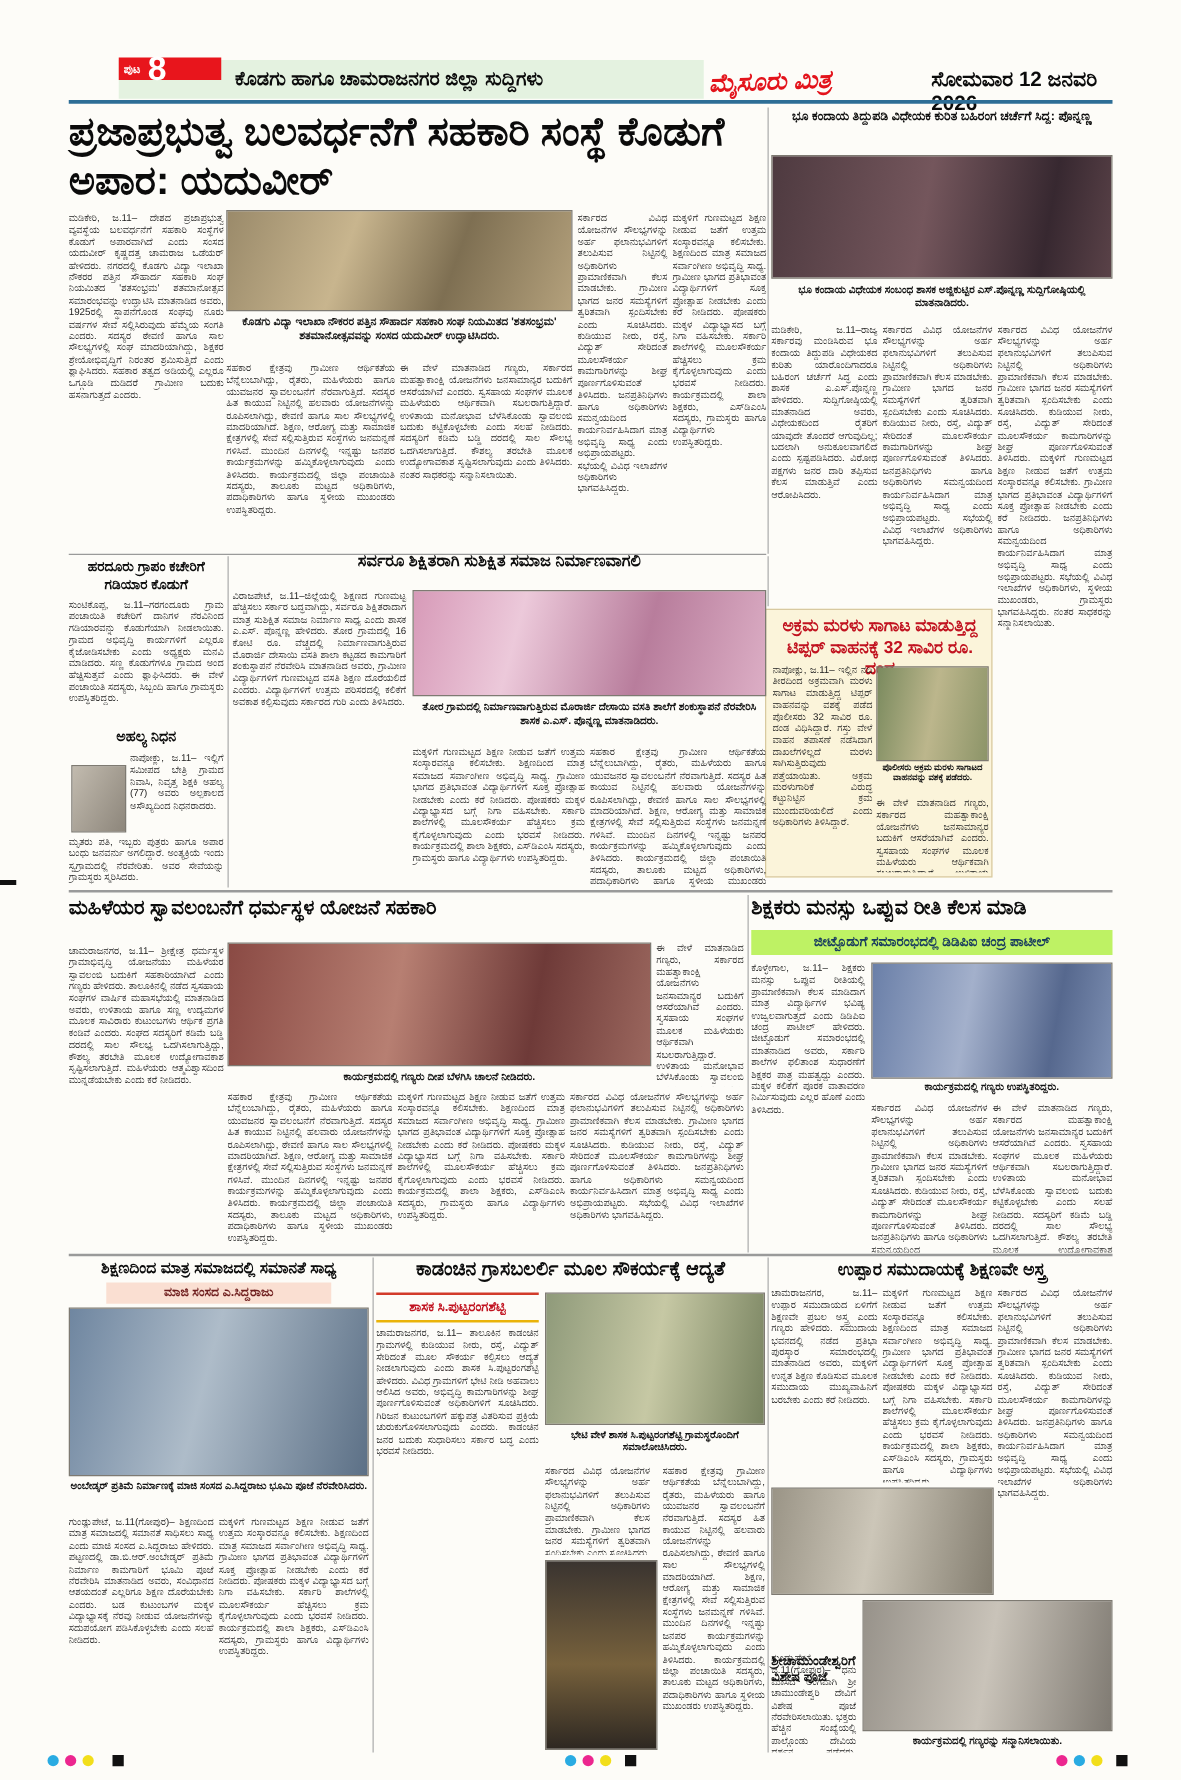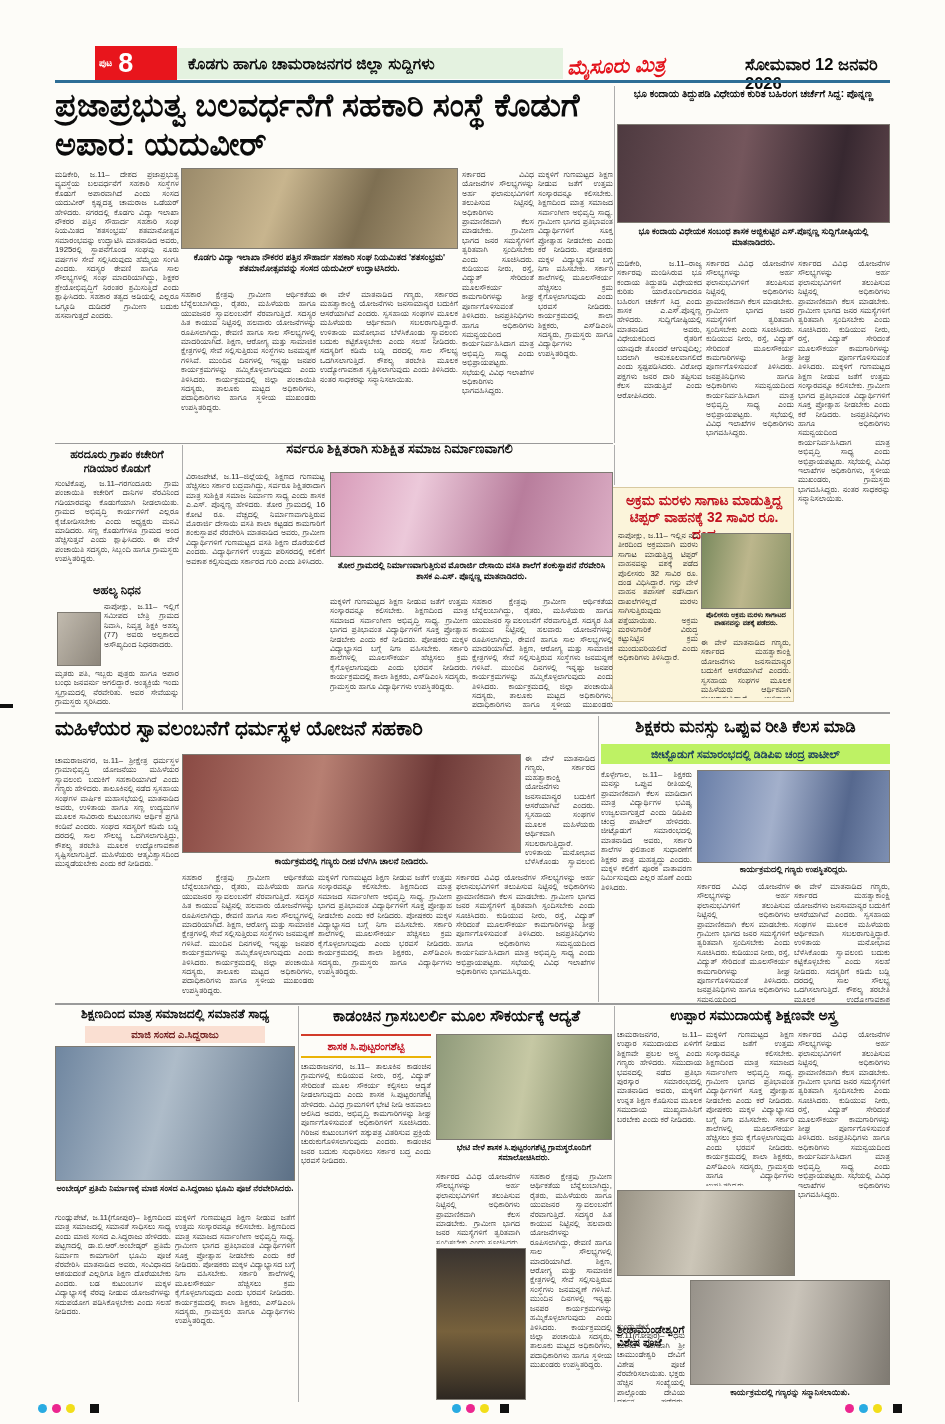--- a/index.html
+++ b/index.html
@@ -26,21 +26,21 @@
   .ph-deity{background:linear-gradient(180deg,#3a3430,#77613c 55%,#2e2822);}
   .ph-uppara{background:linear-gradient(100deg,#9a9486,#ccc6b8 45%,#847e70);}
   .ph-felic{background:linear-gradient(100deg,#97928a,#c9c3b9 50%,#7f7a72);}
 </style>
 </head>
 <body>
 
 <div class="page">
 
   <div class="abs" style="left:95px;top:48px;width:468px;height:31px;background:#e4f2e0;"></div>
-  <div class="abs" style="left:95px;top:46px;width:82px;height:34px;background:#e8151c;display:flex;align-items:center;">
+  <div class="abs" style="left:95px;top:46px;width:82px;height:18px;background:#e8151c;display:flex;align-items:center;">
     <span style="color:#fff;font-size:9px;font-weight:bold;padding-left:4px;">ಪುಟ</span>
     <span style="color:#fff;font-size:27px;font-weight:bold;padding-left:6px;">8</span>
   </div>
   <div class="abs hl" style="left:188px;top:55px;width:370px;font-size:15.5px;">ಕೊಡಗು ಹಾಗೂ ಚಾಮರಾಜನಗರ ಜಿಲ್ಲಾ ಸುದ್ದಿಗಳು</div>
   <div class="abs" style="left:567px;top:54px;width:140px;font-size:20px;font-weight:bold;font-style:italic;color:#e3131b;transform:rotate(-2deg);">ಮೈಸೂರು ಮಿತ್ರ</div>
   <div class="abs hl" style="left:745px;top:55px;width:150px;font-size:16.5px;text-align:left;">ಸೋಮವಾರ 12 ಜನವರಿ 2026</div>
   <div class="abs" style="left:55px;top:80px;width:835px;height:3px;background:#2e6e96;"></div>
 
   <div class="abs hl" style="left:55px;top:86px;width:558px;font-size:32px;line-height:39px;">ಪ್ರಜಾಪ್ರಭುತ್ವ ಬಲವರ್ಧನೆಗೆ ಸಹಕಾರಿ ಸಂಸ್ಥೆ ಕೊಡುಗೆ ಅಪಾರ: ಯದುವೀರ್</div>
   <div class="abs body" style="left:55px;top:170px;width:124px;height:273px;">ಮಡಿಕೇರಿ, ಜ.11– ದೇಶದ ಪ್ರಜಾಪ್ರಭುತ್ವ ವ್ಯವಸ್ಥೆಯ ಬಲವರ್ಧನೆಗೆ ಸಹಕಾರಿ ಸಂಸ್ಥೆಗಳ ಕೊಡುಗೆ ಅಪಾರವಾಗಿದೆ ಎಂದು ಸಂಸದ ಯದುವೀರ್ ಕೃಷ್ಣದತ್ತ ಚಾಮರಾಜ ಒಡೆಯರ್ ಹೇಳಿದರು. ನಗರದಲ್ಲಿ ಕೊಡಗು ವಿದ್ಯಾ ಇಲಾಖಾ ನೌಕರರ ಪತ್ತಿನ ಸೌಹಾರ್ದ ಸಹಕಾರಿ ಸಂಘ ನಿಯಮಿತದ 'ಶತಸಂಭ್ರಮ' ಶತಮಾನೋತ್ಸವ ಸಮಾರಂಭವನ್ನು ಉದ್ಘಾಟಿಸಿ ಮಾತನಾಡಿದ ಅವರು, 1925ರಲ್ಲಿ ಸ್ಥಾಪನೆಗೊಂಡ ಸಂಘವು ನೂರು ವರ್ಷಗಳ ಸೇವೆ ಸಲ್ಲಿಸಿರುವುದು ಹೆಮ್ಮೆಯ ಸಂಗತಿ ಎಂದರು. ಸದಸ್ಯರ ಠೇವಣಿ ಹಾಗೂ ಸಾಲ ಸೌಲಭ್ಯಗಳಲ್ಲಿ ಸಂಘ ಮಾದರಿಯಾಗಿದ್ದು, ಶಿಕ್ಷಕರ ಶ್ರೇಯೋಭಿವೃದ್ಧಿಗೆ ನಿರಂತರ ಶ್ರಮಿಸುತ್ತಿದೆ ಎಂದು ಶ್ಲಾಘಿಸಿದರು. ಸಹಕಾರ ತತ್ವದ ಅಡಿಯಲ್ಲಿ ಎಲ್ಲರೂ ಒಗ್ಗೂಡಿ ದುಡಿದರೆ ಗ್ರಾಮೀಣ ಬದುಕು ಹಸನಾಗುತ್ತದೆ ಎಂದರು.</div>
@@ -73,30 +73,30 @@
   <div class="abs body" style="left:104px;top:602px;width:75px;height:64px;">ನಾಪೋಕ್ಲು, ಜ.11– ಇಲ್ಲಿಗೆ ಸಮೀಪದ ಬೇತ್ರಿ ಗ್ರಾಮದ ನಿವಾಸಿ, ನಿವೃತ್ತ ಶಿಕ್ಷಕಿ ಅಹಲ್ಯ (77) ಅವರು ಅಲ್ಪಕಾಲದ ಅಸೌಖ್ಯದಿಂದ ನಿಧನರಾದರು.</div>
   <div class="abs body" style="left:55px;top:669px;width:124px;height:42px;">ಮೃತರು ಪತಿ, ಇಬ್ಬರು ಪುತ್ರರು ಹಾಗೂ ಅಪಾರ ಬಂಧು ಜನವರ್ನು ಅಗಲಿದ್ದಾರೆ. ಅಂತ್ಯಕ್ರಿಯೆ ಇಂದು ಸ್ವಗ್ರಾಮದಲ್ಲಿ ನೆರವೇರಿತು. ಅವರ ಸೇವೆಯನ್ನು ಗ್ರಾಮಸ್ಥರು ಸ್ಮರಿಸಿದರು.</div>
 
   <div class="abs hl" style="left:186px;top:441px;width:427px;font-size:13px;text-align:center;">ಸರ್ವರೂ ಶಿಕ್ಷಿತರಾಗಿ ಸುಶಿಕ್ಷಿತ ಸಮಾಜ ನಿರ್ಮಾಣವಾಗಲಿ</div>
   <div class="abs body" style="left:186px;top:472px;width:139px;height:238px;">ವಿರಾಜಪೇಟೆ, ಜ.11–ಜಿಲ್ಲೆಯಲ್ಲಿ ಶಿಕ್ಷಣದ ಗುಣಮಟ್ಟ ಹೆಚ್ಚಿಸಲು ಸರ್ಕಾರ ಬದ್ಧವಾಗಿದ್ದು, ಸರ್ವರೂ ಶಿಕ್ಷಿತರಾದಾಗ ಮಾತ್ರ ಸುಶಿಕ್ಷಿತ ಸಮಾಜ ನಿರ್ಮಾಣ ಸಾಧ್ಯ ಎಂದು ಶಾಸಕ ಎ.ಎಸ್. ಪೊನ್ನಣ್ಣ ಹೇಳಿದರು. ತೋರ ಗ್ರಾಮದಲ್ಲಿ 16 ಕೋಟಿ ರೂ. ವೆಚ್ಚದಲ್ಲಿ ನಿರ್ಮಾಣವಾಗುತ್ತಿರುವ ಮೊರಾರ್ಜಿ ದೇಸಾಯಿ ವಸತಿ ಶಾಲಾ ಕಟ್ಟಡದ ಕಾಮಗಾರಿಗೆ ಶಂಕುಸ್ಥಾಪನೆ ನೆರವೇರಿಸಿ ಮಾತನಾಡಿದ ಅವರು, ಗ್ರಾಮೀಣ ವಿದ್ಯಾರ್ಥಿಗಳಿಗೆ ಗುಣಮಟ್ಟದ ವಸತಿ ಶಿಕ್ಷಣ ದೊರೆಯಲಿದೆ ಎಂದರು. ವಿದ್ಯಾರ್ಥಿಗಳಿಗೆ ಉತ್ತಮ ಪರಿಸರದಲ್ಲಿ ಕಲಿಕೆಗೆ ಅವಕಾಶ ಕಲ್ಪಿಸುವುದು ಸರ್ಕಾರದ ಗುರಿ ಎಂದು ತಿಳಿಸಿದರು.</div>
   <div class="abs photo ph-educated" style="left:330px;top:472px;width:283px;height:85px;"></div>
   <div class="abs cap" style="left:330px;top:560px;width:283px;height:32px;font-size:8.4px;line-height:10.5px;">ತೋರ ಗ್ರಾಮದಲ್ಲಿ ನಿರ್ಮಾಣವಾಗುತ್ತಿರುವ ಮೊರಾರ್ಜಿ ದೇಸಾಯಿ ವಸತಿ ಶಾಲೆಗೆ ಶಂಕುಸ್ಥಾಪನೆ ನೆರವೇರಿಸಿ ಶಾಸಕ ಎ.ಎಸ್. ಪೊನ್ನಣ್ಣ ಮಾತನಾಡಿದರು.</div>
   <div class="abs body" style="left:330px;top:597px;width:138px;height:113px;">ಮಕ್ಕಳಿಗೆ ಗುಣಮಟ್ಟದ ಶಿಕ್ಷಣ ನೀಡುವ ಜತೆಗೆ ಉತ್ತಮ ಸಂಸ್ಕಾರವನ್ನೂ ಕಲಿಸಬೇಕು. ಶಿಕ್ಷಣದಿಂದ ಮಾತ್ರ ಸಮಾಜದ ಸರ್ವಾಂಗೀಣ ಅಭಿವೃದ್ಧಿ ಸಾಧ್ಯ. ಗ್ರಾಮೀಣ ಭಾಗದ ಪ್ರತಿಭಾವಂತ ವಿದ್ಯಾರ್ಥಿಗಳಿಗೆ ಸೂಕ್ತ ಪ್ರೋತ್ಸಾಹ ನೀಡಬೇಕು ಎಂದು ಕರೆ ನೀಡಿದರು. ಪೋಷಕರು ಮಕ್ಕಳ ವಿದ್ಯಾಭ್ಯಾಸದ ಬಗ್ಗೆ ನಿಗಾ ವಹಿಸಬೇಕು. ಸರ್ಕಾರಿ ಶಾಲೆಗಳಲ್ಲಿ ಮೂಲಸೌಕರ್ಯ ಹೆಚ್ಚಿಸಲು ಕ್ರಮ ಕೈಗೊಳ್ಳಲಾಗುವುದು ಎಂದು ಭರವಸೆ ನೀಡಿದರು. ಕಾರ್ಯಕ್ರಮದಲ್ಲಿ ಶಾಲಾ ಶಿಕ್ಷಕರು, ಎಸ್‌ಡಿಎಂಸಿ ಸದಸ್ಯರು, ಗ್ರಾಮಸ್ಥರು ಹಾಗೂ ವಿದ್ಯಾರ್ಥಿಗಳು ಉಪಸ್ಥಿತರಿದ್ದರು.</div>
   <div class="abs body" style="left:472px;top:597px;width:141px;height:113px;">ಸಹಕಾರ ಕ್ಷೇತ್ರವು ಗ್ರಾಮೀಣ ಆರ್ಥಿಕತೆಯ ಬೆನ್ನೆಲುಬಾಗಿದ್ದು, ರೈತರು, ಮಹಿಳೆಯರು ಹಾಗೂ ಯುವಜನರ ಸ್ವಾವಲಂಬನೆಗೆ ನೆರವಾಗುತ್ತಿದೆ. ಸದಸ್ಯರ ಹಿತ ಕಾಯುವ ನಿಟ್ಟಿನಲ್ಲಿ ಹಲವಾರು ಯೋಜನೆಗಳನ್ನು ರೂಪಿಸಲಾಗಿದ್ದು, ಠೇವಣಿ ಹಾಗೂ ಸಾಲ ಸೌಲಭ್ಯಗಳಲ್ಲಿ ಮಾದರಿಯಾಗಿದೆ. ಶಿಕ್ಷಣ, ಆರೋಗ್ಯ ಮತ್ತು ಸಾಮಾಜಿಕ ಕ್ಷೇತ್ರಗಳಲ್ಲಿ ಸೇವೆ ಸಲ್ಲಿಸುತ್ತಿರುವ ಸಂಸ್ಥೆಗಳು ಜನಮನ್ನಣೆ ಗಳಿಸಿವೆ. ಮುಂದಿನ ದಿನಗಳಲ್ಲಿ ಇನ್ನಷ್ಟು ಜನಪರ ಕಾರ್ಯಕ್ರಮಗಳನ್ನು ಹಮ್ಮಿಕೊಳ್ಳಲಾಗುವುದು ಎಂದು ತಿಳಿಸಿದರು. ಕಾರ್ಯಕ್ರಮದಲ್ಲಿ ಜಿಲ್ಲಾ ಪಂಚಾಯಿತಿ ಸದಸ್ಯರು, ತಾಲೂಕು ಮಟ್ಟದ ಅಧಿಕಾರಿಗಳು, ಪದಾಧಿಕಾರಿಗಳು ಹಾಗೂ ಸ್ಥಳೀಯ ಮುಖಂಡರು ಉಪಸ್ಥಿತರಿದ್ದರು.</div>
 
-  <div class="abs hl" style="left:55px;top:717px;width:540px;font-size:20px;">ಮಹಿಳೆಯರ ಸ್ವಾವಲಂಬನೆಗೆ ಧರ್ಮಸ್ಥಳ ಯೋಜನೆ ಸಹಕಾರಿ</div>
+  <div class="abs hl" style="left:55px;top:717px;width:540px;font-size:16px;">ಮಹಿಳೆಯರ ಸ್ವಾವಲಂಬನೆಗೆ ಧರ್ಮಸ್ಥಳ ಯೋಜನೆ ಸಹಕಾರಿ</div>
   <div class="abs body" style="left:55px;top:756px;width:124px;height:246px;">ಚಾಮರಾಜನಗರ, ಜ.11– ಶ್ರೀಕ್ಷೇತ್ರ ಧರ್ಮಸ್ಥಳ ಗ್ರಾಮಾಭಿವೃದ್ಧಿ ಯೋಜನೆಯು ಮಹಿಳೆಯರ ಸ್ವಾವಲಂಬಿ ಬದುಕಿಗೆ ಸಹಕಾರಿಯಾಗಿದೆ ಎಂದು ಗಣ್ಯರು ಹೇಳಿದರು. ತಾಲೂಕಿನಲ್ಲಿ ನಡೆದ ಸ್ವಸಹಾಯ ಸಂಘಗಳ ವಾರ್ಷಿಕ ಮಹಾಸಭೆಯಲ್ಲಿ ಮಾತನಾಡಿದ ಅವರು, ಉಳಿತಾಯ ಹಾಗೂ ಸಣ್ಣ ಉದ್ಯಮಗಳ ಮೂಲಕ ಸಾವಿರಾರು ಕುಟುಂಬಗಳು ಆರ್ಥಿಕ ಪ್ರಗತಿ ಕಂಡಿವೆ ಎಂದರು. ಸಂಘದ ಸದಸ್ಯರಿಗೆ ಕಡಿಮೆ ಬಡ್ಡಿ ದರದಲ್ಲಿ ಸಾಲ ಸೌಲಭ್ಯ ಒದಗಿಸಲಾಗುತ್ತಿದ್ದು, ಕೌಶಲ್ಯ ತರಬೇತಿ ಮೂಲಕ ಉದ್ಯೋಗಾವಕಾಶ ಸೃಷ್ಟಿಸಲಾಗುತ್ತಿದೆ. ಮಹಿಳೆಯರು ಆತ್ಮವಿಶ್ವಾಸದಿಂದ ಮುನ್ನಡೆಯಬೇಕು ಎಂದು ಕರೆ ನೀಡಿದರು.</div>
   <div class="abs photo ph-women" style="left:182px;top:754px;width:339px;height:99px;"></div>
   <div class="abs cap" style="left:182px;top:856px;width:339px;height:13px;font-size:8.4px;">ಕಾರ್ಯಕ್ರಮದಲ್ಲಿ ಗಣ್ಯರು ದೀಪ ಬೆಳಗಿಸಿ ಚಾಲನೆ ನೀಡಿದರು.</div>
   <div class="abs body" style="left:525px;top:754px;width:70px;height:115px;">ಈ ವೇಳೆ ಮಾತನಾಡಿದ ಗಣ್ಯರು, ಸರ್ಕಾರದ ಮಹತ್ವಾಕಾಂಕ್ಷಿ ಯೋಜನೆಗಳು ಜನಸಾಮಾನ್ಯರ ಬದುಕಿಗೆ ಆಸರೆಯಾಗಿವೆ ಎಂದರು. ಸ್ವಸಹಾಯ ಸಂಘಗಳ ಮೂಲಕ ಮಹಿಳೆಯರು ಆರ್ಥಿಕವಾಗಿ ಸಬಲರಾಗುತ್ತಿದ್ದಾರೆ. ಉಳಿತಾಯ ಮನೋಭಾವ ಬೆಳೆಸಿಕೊಂಡು ಸ್ವಾವಲಂಬಿ ಬದುಕು ಕಟ್ಟಿಕೊಳ್ಳಬೇಕು ಎಂದು ಸಲಹೆ ನೀಡಿದರು. ಸದಸ್ಯರಿಗೆ ಕಡಿಮೆ ಬಡ್ಡಿ ದರದಲ್ಲಿ ಸಾಲ ಸೌಲಭ್ಯ ಒದಗಿಸಲಾಗುತ್ತಿದೆ. ಕೌಶಲ್ಯ ತರಬೇತಿ ಮೂಲಕ ಉದ್ಯೋಗಾವಕಾಶ ಸೃಷ್ಟಿಸಲಾಗುವುದು ಎಂದು ತಿಳಿಸಿದರು. ನಂತರ ಸಾಧಕರನ್ನು ಸನ್ಮಾನಿಸಲಾಯಿತು.</div>
   <div class="abs body" style="left:182px;top:873px;width:132px;height:129px;">ಸಹಕಾರ ಕ್ಷೇತ್ರವು ಗ್ರಾಮೀಣ ಆರ್ಥಿಕತೆಯ ಬೆನ್ನೆಲುಬಾಗಿದ್ದು, ರೈತರು, ಮಹಿಳೆಯರು ಹಾಗೂ ಯುವಜನರ ಸ್ವಾವಲಂಬನೆಗೆ ನೆರವಾಗುತ್ತಿದೆ. ಸದಸ್ಯರ ಹಿತ ಕಾಯುವ ನಿಟ್ಟಿನಲ್ಲಿ ಹಲವಾರು ಯೋಜನೆಗಳನ್ನು ರೂಪಿಸಲಾಗಿದ್ದು, ಠೇವಣಿ ಹಾಗೂ ಸಾಲ ಸೌಲಭ್ಯಗಳಲ್ಲಿ ಮಾದರಿಯಾಗಿದೆ. ಶಿಕ್ಷಣ, ಆರೋಗ್ಯ ಮತ್ತು ಸಾಮಾಜಿಕ ಕ್ಷೇತ್ರಗಳಲ್ಲಿ ಸೇವೆ ಸಲ್ಲಿಸುತ್ತಿರುವ ಸಂಸ್ಥೆಗಳು ಜನಮನ್ನಣೆ ಗಳಿಸಿವೆ. ಮುಂದಿನ ದಿನಗಳಲ್ಲಿ ಇನ್ನಷ್ಟು ಜನಪರ ಕಾರ್ಯಕ್ರಮಗಳನ್ನು ಹಮ್ಮಿಕೊಳ್ಳಲಾಗುವುದು ಎಂದು ತಿಳಿಸಿದರು. ಕಾರ್ಯಕ್ರಮದಲ್ಲಿ ಜಿಲ್ಲಾ ಪಂಚಾಯಿತಿ ಸದಸ್ಯರು, ತಾಲೂಕು ಮಟ್ಟದ ಅಧಿಕಾರಿಗಳು, ಪದಾಧಿಕಾರಿಗಳು ಹಾಗೂ ಸ್ಥಳೀಯ ಮುಖಂಡರು ಉಪಸ್ಥಿತರಿದ್ದರು.</div>
   <div class="abs body" style="left:318px;top:873px;width:134px;height:129px;">ಮಕ್ಕಳಿಗೆ ಗುಣಮಟ್ಟದ ಶಿಕ್ಷಣ ನೀಡುವ ಜತೆಗೆ ಉತ್ತಮ ಸಂಸ್ಕಾರವನ್ನೂ ಕಲಿಸಬೇಕು. ಶಿಕ್ಷಣದಿಂದ ಮಾತ್ರ ಸಮಾಜದ ಸರ್ವಾಂಗೀಣ ಅಭಿವೃದ್ಧಿ ಸಾಧ್ಯ. ಗ್ರಾಮೀಣ ಭಾಗದ ಪ್ರತಿಭಾವಂತ ವಿದ್ಯಾರ್ಥಿಗಳಿಗೆ ಸೂಕ್ತ ಪ್ರೋತ್ಸಾಹ ನೀಡಬೇಕು ಎಂದು ಕರೆ ನೀಡಿದರು. ಪೋಷಕರು ಮಕ್ಕಳ ವಿದ್ಯಾಭ್ಯಾಸದ ಬಗ್ಗೆ ನಿಗಾ ವಹಿಸಬೇಕು. ಸರ್ಕಾರಿ ಶಾಲೆಗಳಲ್ಲಿ ಮೂಲಸೌಕರ್ಯ ಹೆಚ್ಚಿಸಲು ಕ್ರಮ ಕೈಗೊಳ್ಳಲಾಗುವುದು ಎಂದು ಭರವಸೆ ನೀಡಿದರು. ಕಾರ್ಯಕ್ರಮದಲ್ಲಿ ಶಾಲಾ ಶಿಕ್ಷಕರು, ಎಸ್‌ಡಿಎಂಸಿ ಸದಸ್ಯರು, ಗ್ರಾಮಸ್ಥರು ಹಾಗೂ ವಿದ್ಯಾರ್ಥಿಗಳು ಉಪಸ್ಥಿತರಿದ್ದರು.</div>
   <div class="abs body" style="left:456px;top:873px;width:139px;height:129px;">ಸರ್ಕಾರದ ವಿವಿಧ ಯೋಜನೆಗಳ ಸೌಲಭ್ಯಗಳನ್ನು ಅರ್ಹ ಫಲಾನುಭವಿಗಳಿಗೆ ತಲುಪಿಸುವ ನಿಟ್ಟಿನಲ್ಲಿ ಅಧಿಕಾರಿಗಳು ಪ್ರಾಮಾಣಿಕವಾಗಿ ಕೆಲಸ ಮಾಡಬೇಕು. ಗ್ರಾಮೀಣ ಭಾಗದ ಜನರ ಸಮಸ್ಯೆಗಳಿಗೆ ತ್ವರಿತವಾಗಿ ಸ್ಪಂದಿಸಬೇಕು ಎಂದು ಸೂಚಿಸಿದರು. ಕುಡಿಯುವ ನೀರು, ರಸ್ತೆ, ವಿದ್ಯುತ್ ಸೇರಿದಂತೆ ಮೂಲಸೌಕರ್ಯ ಕಾಮಗಾರಿಗಳನ್ನು ಶೀಘ್ರ ಪೂರ್ಣಗೊಳಿಸುವಂತೆ ತಿಳಿಸಿದರು. ಜನಪ್ರತಿನಿಧಿಗಳು ಹಾಗೂ ಅಧಿಕಾರಿಗಳು ಸಮನ್ವಯದಿಂದ ಕಾರ್ಯನಿರ್ವಹಿಸಿದಾಗ ಮಾತ್ರ ಅಭಿವೃದ್ಧಿ ಸಾಧ್ಯ ಎಂದು ಅಭಿಪ್ರಾಯಪಟ್ಟರು. ಸಭೆಯಲ್ಲಿ ವಿವಿಧ ಇಲಾಖೆಗಳ ಅಧಿಕಾರಿಗಳು ಭಾಗವಹಿಸಿದ್ದರು.</div>
 
-  <div class="abs hl" style="left:601px;top:717px;width:289px;font-size:16.5px;text-align:center;">ಶಿಕ್ಷಕರು ಮನಸ್ಸು ಒಪ್ಪುವ ರೀತಿ ಕೆಲಸ ಮಾಡಿ</div>
+  <div class="abs hl" style="left:601px;top:717px;width:289px;font-size:16.5px;">ಶಿಕ್ಷಕರು ಮನಸ್ಸು ಒಪ್ಪುವ ರೀತಿ ಕೆಲಸ ಮಾಡಿ</div>
   <div class="abs" style="left:601px;top:744px;width:289px;height:20px;background:#bef264;display:flex;align-items:center;justify-content:center;">
     <span style="font-size:11px;font-weight:bold;color:#173a5e;">ಜೀಟ್ಟೊಡುಗೆ ಸಮಾರಂಭದಲ್ಲಿ ಡಿಡಿಪಿಐ ಚಂದ್ರ ಪಾಟೀಲ್</span>
   </div>
   <div class="abs body" style="left:601px;top:770px;width:91px;height:232px;">ಕೊಳ್ಳೇಗಾಲ, ಜ.11– ಶಿಕ್ಷಕರು ಮನಸ್ಸು ಒಪ್ಪುವ ರೀತಿಯಲ್ಲಿ ಪ್ರಾಮಾಣಿಕವಾಗಿ ಕೆಲಸ ಮಾಡಿದಾಗ ಮಾತ್ರ ವಿದ್ಯಾರ್ಥಿಗಳ ಭವಿಷ್ಯ ಉಜ್ವಲವಾಗುತ್ತದೆ ಎಂದು ಡಿಡಿಪಿಐ ಚಂದ್ರ ಪಾಟೀಲ್ ಹೇಳಿದರು. ಜೀಟ್ಟೊಡುಗೆ ಸಮಾರಂಭದಲ್ಲಿ ಮಾತನಾಡಿದ ಅವರು, ಸರ್ಕಾರಿ ಶಾಲೆಗಳ ಫಲಿತಾಂಶ ಸುಧಾರಣೆಗೆ ಶಿಕ್ಷಕರ ಪಾತ್ರ ಮಹತ್ವದ್ದು ಎಂದರು. ಮಕ್ಕಳ ಕಲಿಕೆಗೆ ಪೂರಕ ವಾತಾವರಣ ನಿರ್ಮಿಸುವುದು ಎಲ್ಲರ ಹೊಣೆ ಎಂದು ತಿಳಿಸಿದರು.</div>
   <div class="abs photo ph-teachers" style="left:697px;top:770px;width:193px;height:93px;"></div>
   <div class="abs cap" style="left:697px;top:865px;width:193px;height:13px;font-size:8.2px;">ಕಾರ್ಯಕ್ರಮದಲ್ಲಿ ಗಣ್ಯರು ಉಪಸ್ಥಿತರಿದ್ದರು.</div>
   <div class="abs body" style="left:697px;top:882px;width:93px;height:120px;">ಸರ್ಕಾರದ ವಿವಿಧ ಯೋಜನೆಗಳ ಸೌಲಭ್ಯಗಳನ್ನು ಅರ್ಹ ಫಲಾನುಭವಿಗಳಿಗೆ ತಲುಪಿಸುವ ನಿಟ್ಟಿನಲ್ಲಿ ಅಧಿಕಾರಿಗಳು ಪ್ರಾಮಾಣಿಕವಾಗಿ ಕೆಲಸ ಮಾಡಬೇಕು. ಗ್ರಾಮೀಣ ಭಾಗದ ಜನರ ಸಮಸ್ಯೆಗಳಿಗೆ ತ್ವರಿತವಾಗಿ ಸ್ಪಂದಿಸಬೇಕು ಎಂದು ಸೂಚಿಸಿದರು. ಕುಡಿಯುವ ನೀರು, ರಸ್ತೆ, ವಿದ್ಯುತ್ ಸೇರಿದಂತೆ ಮೂಲಸೌಕರ್ಯ ಕಾಮಗಾರಿಗಳನ್ನು ಶೀಘ್ರ ಪೂರ್ಣಗೊಳಿಸುವಂತೆ ತಿಳಿಸಿದರು. ಜನಪ್ರತಿನಿಧಿಗಳು ಹಾಗೂ ಅಧಿಕಾರಿಗಳು ಸಮನ್ವಯದಿಂದ ಕಾರ್ಯನಿರ್ವಹಿಸಿದಾಗ ಮಾತ್ರ ಅಭಿವೃದ್ಧಿ ಸಾಧ್ಯ ಎಂದು ಅಭಿಪ್ರಾಯಪಟ್ಟರು. ಸಭೆಯಲ್ಲಿ ವಿವಿಧ ಇಲಾಖೆಗಳ ಅಧಿಕಾರಿಗಳು ಭಾಗವಹಿಸಿದ್ದರು.</div>
   <div class="abs body" style="left:794px;top:882px;width:96px;height:120px;">ಈ ವೇಳೆ ಮಾತನಾಡಿದ ಗಣ್ಯರು, ಸರ್ಕಾರದ ಮಹತ್ವಾಕಾಂಕ್ಷಿ ಯೋಜನೆಗಳು ಜನಸಾಮಾನ್ಯರ ಬದುಕಿಗೆ ಆಸರೆಯಾಗಿವೆ ಎಂದರು. ಸ್ವಸಹಾಯ ಸಂಘಗಳ ಮೂಲಕ ಮಹಿಳೆಯರು ಆರ್ಥಿಕವಾಗಿ ಸಬಲರಾಗುತ್ತಿದ್ದಾರೆ. ಉಳಿತಾಯ ಮನೋಭಾವ ಬೆಳೆಸಿಕೊಂಡು ಸ್ವಾವಲಂಬಿ ಬದುಕು ಕಟ್ಟಿಕೊಳ್ಳಬೇಕು ಎಂದು ಸಲಹೆ ನೀಡಿದರು. ಸದಸ್ಯರಿಗೆ ಕಡಿಮೆ ಬಡ್ಡಿ ದರದಲ್ಲಿ ಸಾಲ ಸೌಲಭ್ಯ ಒದಗಿಸಲಾಗುತ್ತಿದೆ. ಕೌಶಲ್ಯ ತರಬೇತಿ ಮೂಲಕ ಉದ್ಯೋಗಾವಕಾಶ ಸೃಷ್ಟಿಸಲಾಗುವುದು ಎಂದು ತಿಳಿಸಿದರು. ನಂತರ ಸಾಧಕರನ್ನು ಸನ್ಮಾನಿಸಲಾಯಿತು.</div>
 
   <div class="abs hl" style="left:55px;top:1007px;width:240px;font-size:12.5px;text-align:center;">ಶಿಕ್ಷಣದಿಂದ ಮಾತ್ರ ಸಮಾಜದಲ್ಲಿ ಸಮಾನತೆ ಸಾಧ್ಯ</div>

